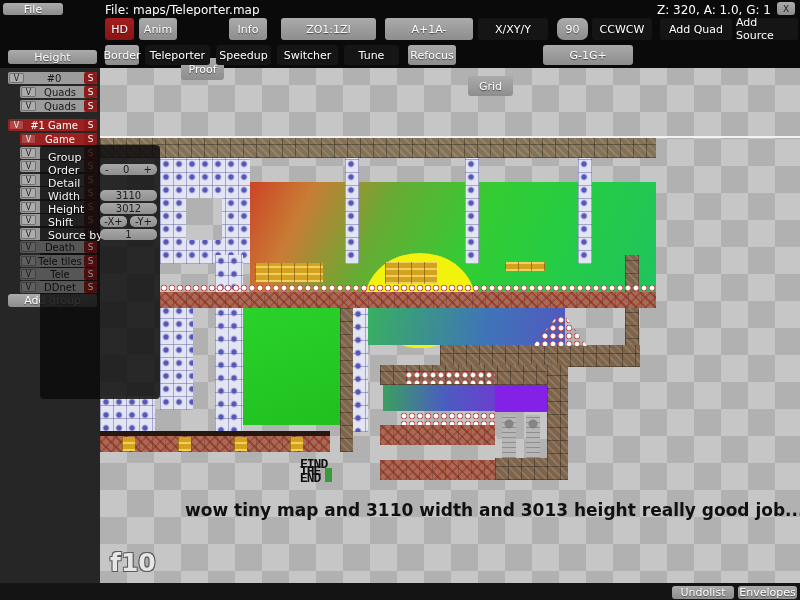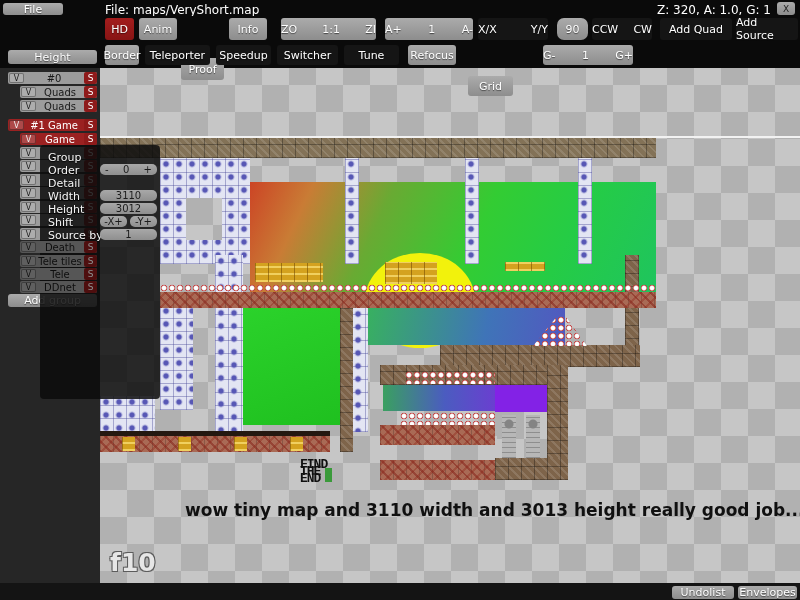--- a/index.html
+++ b/index.html
@@ -11,21 +11,21 @@
   #menubar{left:0;top:0;width:800px;height:18px;background:#0a0a0a;z-index:40;}
   #toolbars{left:0;top:16px;width:668px;height:50px;background:#0a0a0a;z-index:40;padding-left:25px;}
   #sidebar-strip{left:0;top:68px;width:100px;height:515px;background:#262626;z-index:5;}
   #bottombar{left:0;top:583px;width:800px;height:17px;background:#141414;z-index:40;}
   .btn{display:flex;align-items:center;justify-content:center;
        background:linear-gradient(#ababab,#8d8d8d);border-radius:3px;
        color:#fff;font-size:11px;text-shadow:0 1px 1px rgba(0,0,0,.55);
        box-sizing:border-box;cursor:default;}
   .btn.dark{background:#151515;}
   .btn.red{background:linear-gradient(#a31d1d,#871414);}
-  .seg{display:flex;align-items:center;justify-content:space-between;}
+  .seg{display:flex;align-items:center;justify-content:center;}
   .white-txt{color:#fff;font-size:12px;}
   
   .lrow{position:absolute;height:12px;display:flex;align-items:center;
         background:#9c9c9c;border-radius:2px;font-size:10px;color:#181818;z-index:10;}
   .lrow.red{background:#9b2121;color:#fff;}
   .lrow.dim{z-index:30;filter:brightness(.55);}
   .lrow .vbox{width:15px;height:10px;margin-left:1px;border-radius:2px;
         background:rgba(255,255,255,.18);border:1px solid rgba(0,0,0,.35);
         font-size:8px;display:flex;align-items:center;justify-content:center;color:#1d1d1d;box-sizing:border-box;}
   .lrow.red .vbox{color:#eee;}
@@ -128,21 +128,21 @@
     <div id="find-green"></div>
   </div>
   <div class="abs" id="map-message" style="left:85px;top:432px;">wow tiny map and 3110 width and 3013 height really good job...</div>
   <div class="abs" id="zoom-indicator" style="left:10px;top:480px;">f10</div>
 </div>
 
 <div id="sidebar-strip" class="abs"></div>
 
 <div id="menubar" class="abs">
   <div class="abs btn" style="left:3px;top:3px;width:60px;height:12px;">File</div>
-  <div class="abs white-txt" style="left:105px;top:3px;">File: maps/VeryShort.map</div>
+  <div class="abs white-txt" style="left:105px;top:3px;">File: maps/Teleporter.map</div>
   <div class="abs white-txt" style="right:29px;top:3px;">Z: 320, A: 1.0, G: 1</div>
   <div class="abs btn" style="left:777px;top:2px;width:18px;height:13px;color:#222;text-shadow:none;font-size:9px;">X</div>
 </div>
 
 <div id="toolbars" class="abs">
 
   <div class="abs btn red" style="left:105px;top:2px;width:29px;height:22px;">HD</div>
   <div class="abs btn" style="left:139px;top:2px;width:38px;height:22px;">Anim</div>
   <div class="abs btn" style="left:181px;top:2px;width:43px;height:22px;margin-top:40px;">Proof</div>
   <div class="abs btn" style="left:229px;top:2px;width:38px;height:22px;">Info</div>

